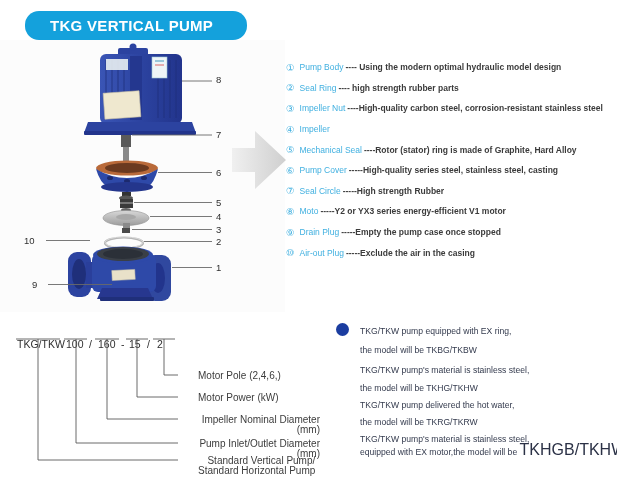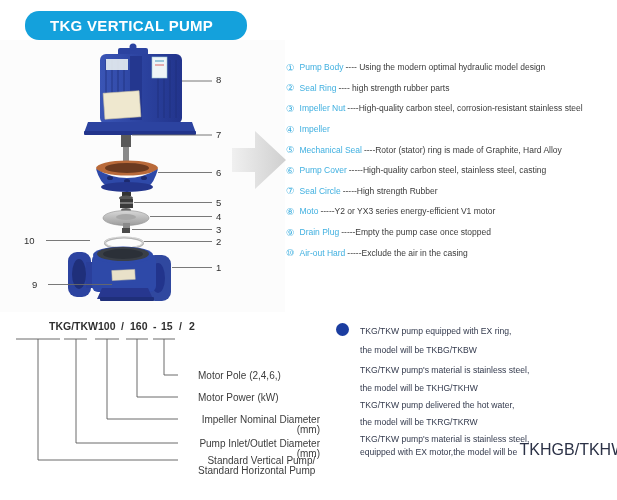--- a/index.html
+++ b/index.html
@@ -12,24 +12,24 @@
   
   .photo-bg{position:absolute;left:0;top:40px;width:285px;height:272px;background:#fcfcfc;}
   svg{position:absolute;left:0;top:0;}
   #diagram-svg{left:0;top:40px;}
   .co{position:absolute;font-size:9.5px;color:#2f2f2f;line-height:9px;}
   
   .plist{position:absolute;left:286px;top:57px;width:330px;}
   .pl-item{display:flex;align-items:center;height:20.6px;white-space:nowrap;font-size:8.5px;}
   .pl-num{color:#41b0e0;font-family:"DejaVu Sans",sans-serif;font-size:9.5px;margin-right:5px;}
   .pl-name{color:#41b0e0;margin-right:2px;}
-  .pl-desc{color:#3b3b3b;}
+  .pl-desc{color:#3b3b3b;font-weight:bold;}
   
   .tree{position:absolute;left:0;top:310px;width:320px;height:190px;font-size:10.5px;}
-  .seg{position:absolute;top:10px;font-weight:bold;color:#2f2f2f;margin-left:32px;}
+  .seg{position:absolute;top:28px;font-weight:normal;color:#2f2f2f;}
   .tl{position:absolute;left:198px;font-size:10px;color:#3c3c3c;white-space:pre-line;line-height:9.5px;text-align:right;}
   
   .notes{position:absolute;left:335px;top:320px;width:282px;height:150px;}
   .bullet{position:absolute;left:1px;top:3px;width:13px;height:13px;border-radius:50%;background:#1b3da0;}
   .note-line{position:absolute;left:25px;font-size:8.6px;color:#333a4d;white-space:nowrap;line-height:11px;}
   .note-bold{font-weight:normal;font-size:16px;color:#2b3146;}
 </style>
 </head>
 <body>
 
@@ -181,40 +181,40 @@
         <span class="pl-name">Impeller</span>
       </div>
     <div class="pl-item">
         <span class="pl-num">⑤</span>
         <span class="pl-name">Mechanical Seal</span>
         <span class="pl-desc">----Rotor (stator) ring is made of Graphite, Hard Alloy</span>
       </div>
     <div class="pl-item">
         <span class="pl-num">⑥</span>
         <span class="pl-name">Pump Cover</span>
-        <span class="pl-desc">-----High-quality carbon steel, stainless steel, casting</span>
+        <span class="pl-desc">-----High-quality series steel, stainless steel, casting</span>
       </div>
     <div class="pl-item">
         <span class="pl-num">⑦</span>
         <span class="pl-name">Seal Circle</span>
         <span class="pl-desc">-----High strength Rubber</span>
       </div>
     <div class="pl-item">
         <span class="pl-num">⑧</span>
         <span class="pl-name">Moto</span>
         <span class="pl-desc">-----Y2 or YX3 series energy-efficient V1 motor</span>
       </div>
     <div class="pl-item">
         <span class="pl-num">⑨</span>
         <span class="pl-name">Drain Plug</span>
         <span class="pl-desc">-----Empty the pump case once stopped</span>
       </div>
     <div class="pl-item">
         <span class="pl-num">⑩</span>
-        <span class="pl-name">Air-out Hard</span>
+        <span class="pl-name">Air-out Plug</span>
         <span class="pl-desc">-----Exclude the air in the casing</span>
       </div>
   </div>
 
   <div class="tree">
     <span class="seg" style="left:17px">TKG/TKW</span>
     <span class="seg" style="left:66px">100</span>
     <span class="seg" style="left:89px">/</span>
     <span class="seg" style="left:98px">160</span>
     <span class="seg" style="left:121px">-</span>

